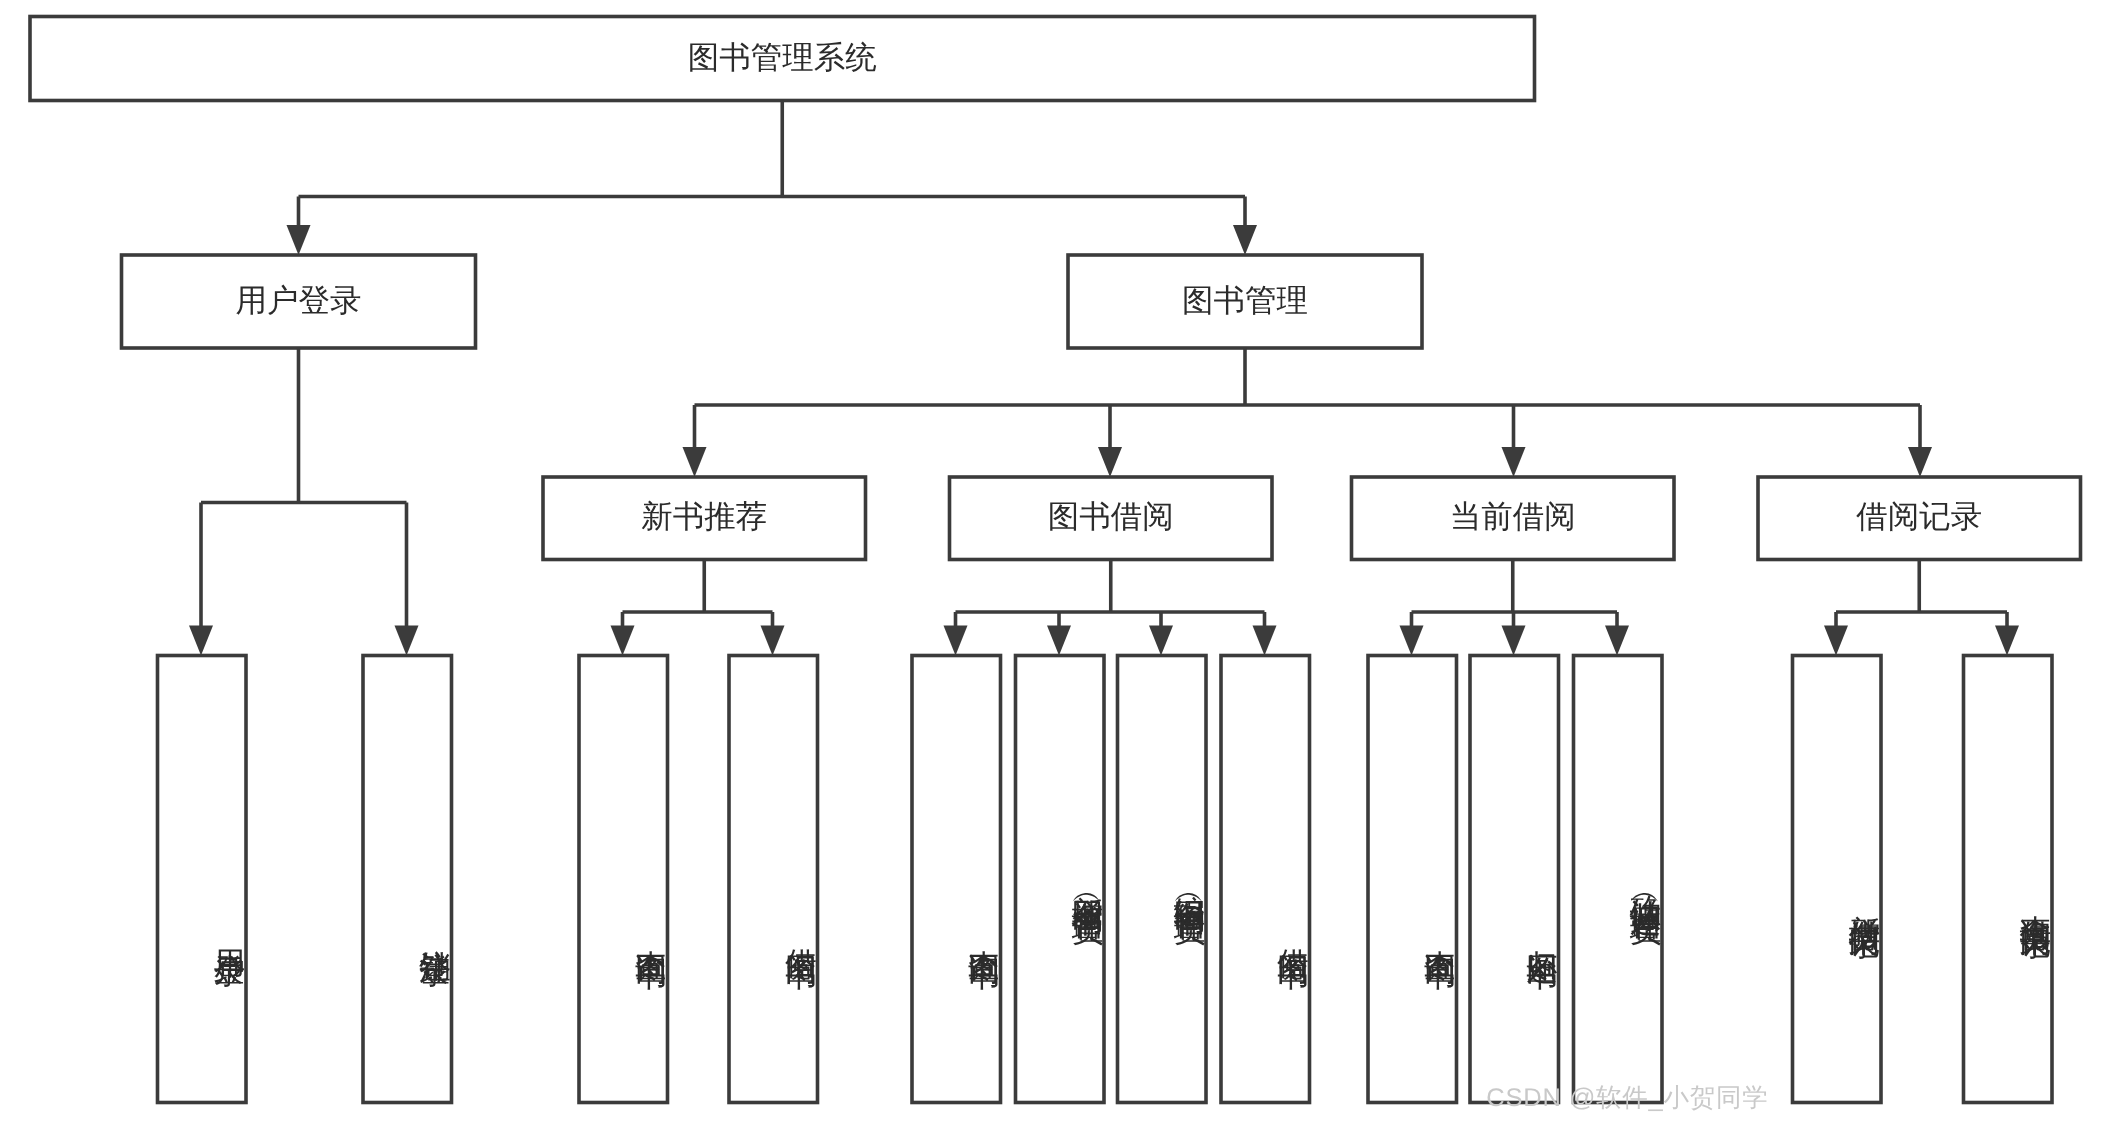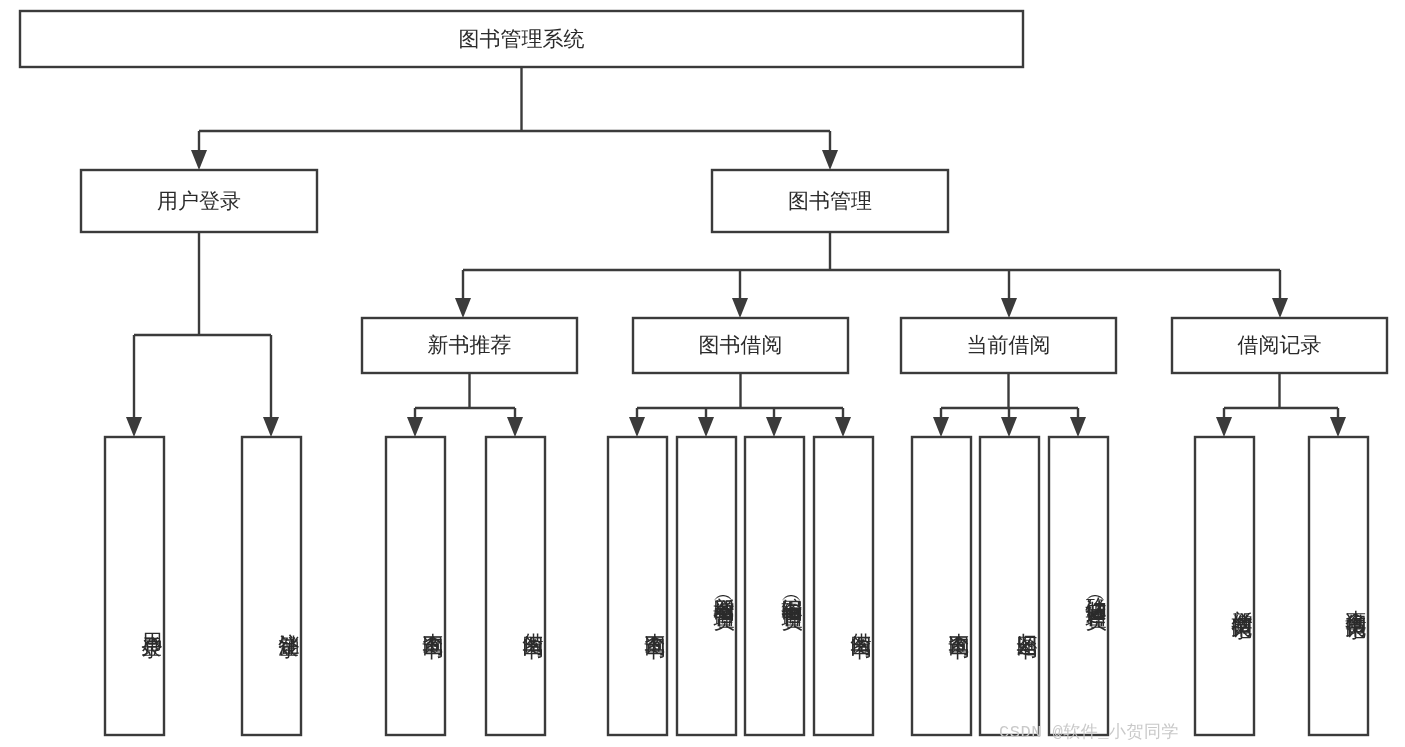--- a/index.html
+++ b/index.html
@@ -63,21 +63,21 @@
     display: flex;
     align-items: flex-start;
     justify-content: center;
     pointer-events: none;
     user-select: none;
   }
   .watermark {
     position: absolute;
     right: 8px;
     bottom: 4px;
-    font-family: Liberation Mono, monospace;
+    font-family: Liberation Sans, sans-serif;
     font-size: 17px;
     color: #c9c9c9;
     letter-spacing: 0.5px;
     white-space: nowrap;
   }
 </style>
 </head>
 <body>
 
 <div id="diagram-root">

